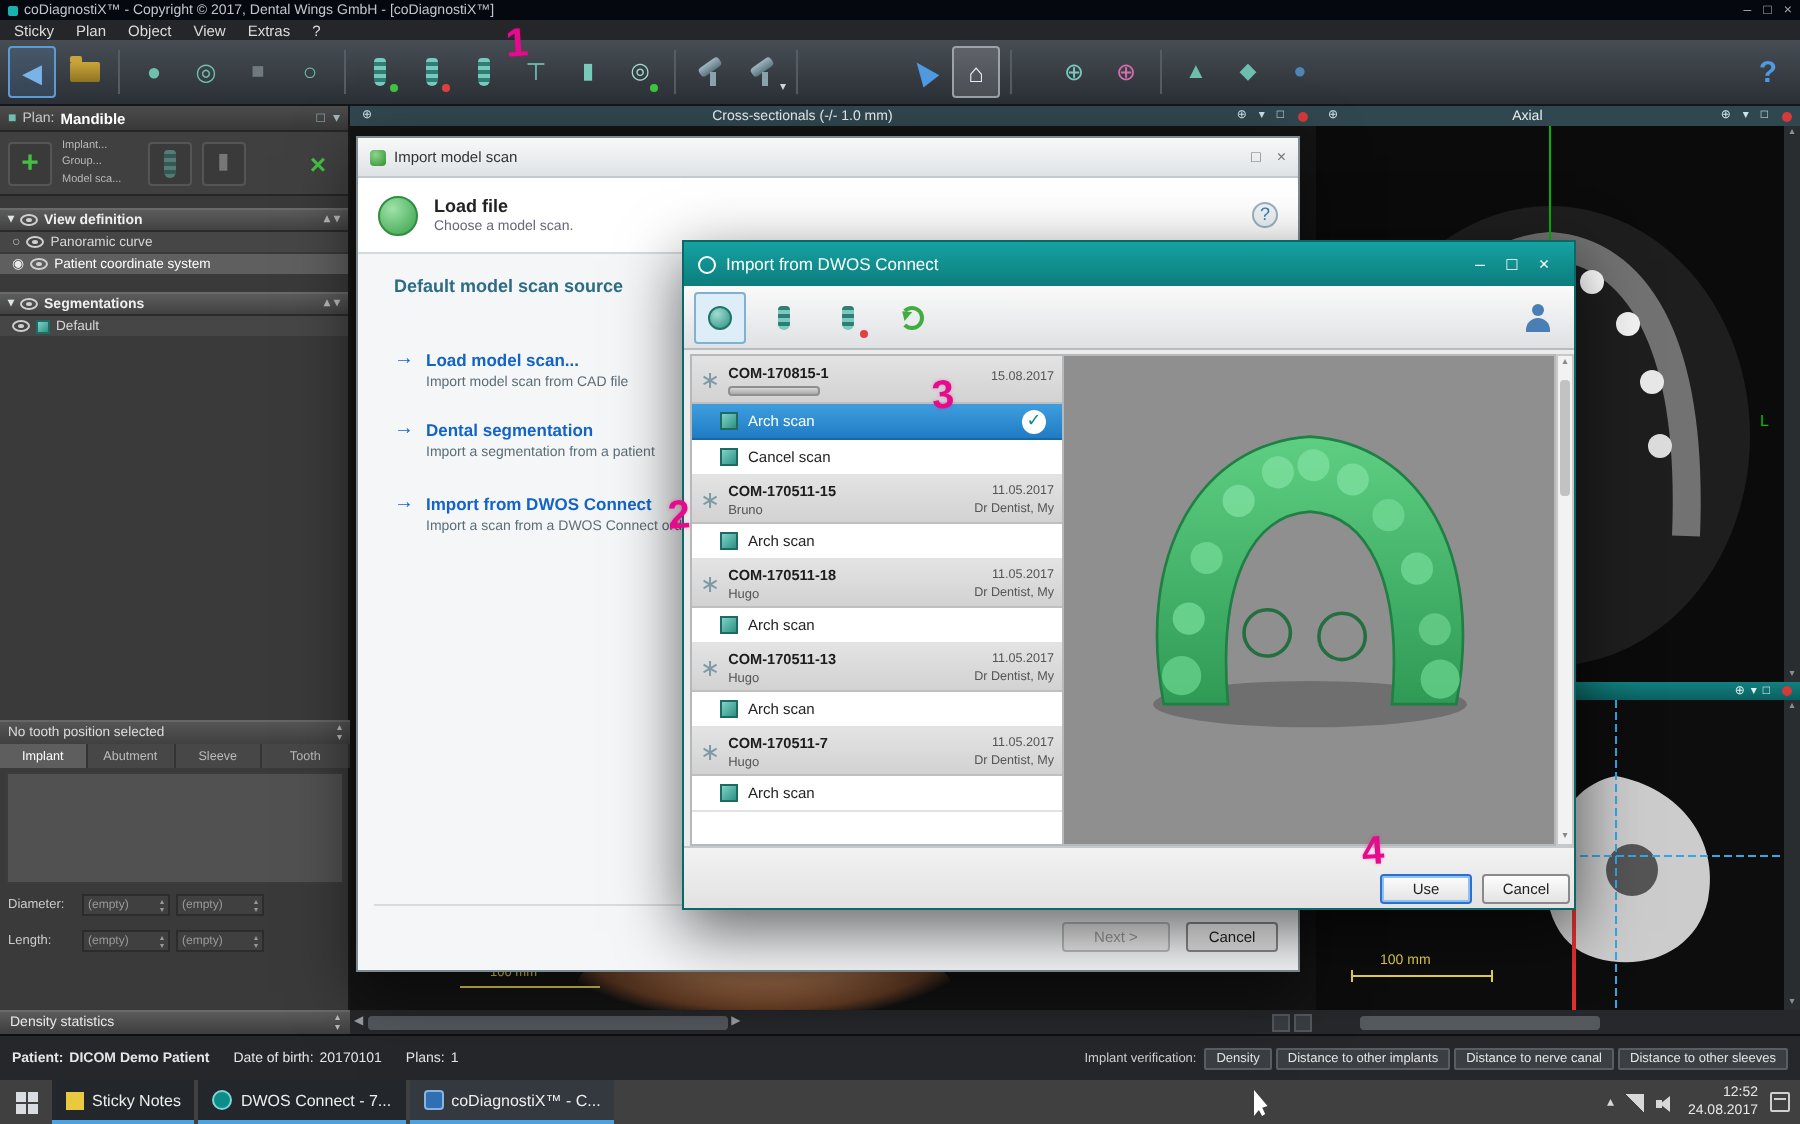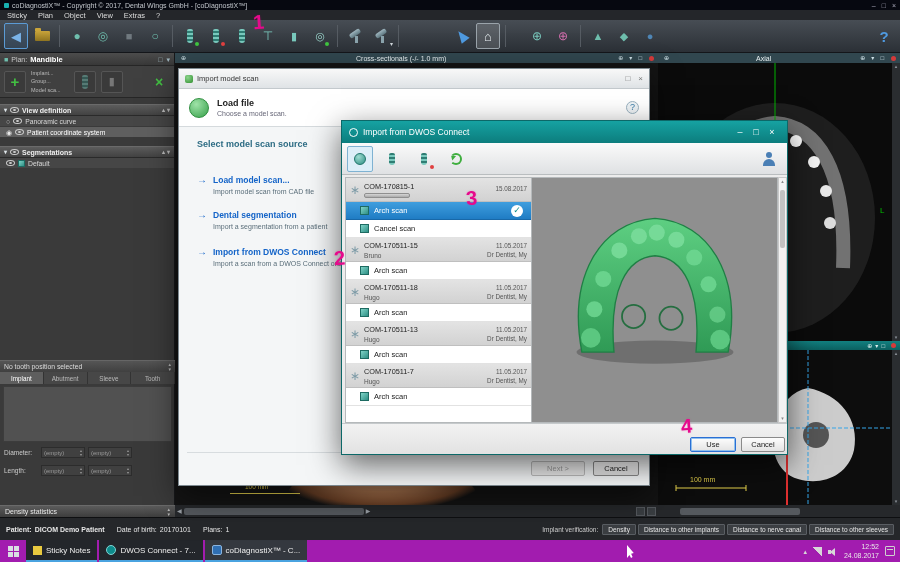--- a/index.html
+++ b/index.html
@@ -57,21 +57,21 @@
   .refresh{width:12px;height:12px;border:2px solid #3fae3f;border-radius:50%;border-left-color:transparent;position:relative}
   .refresh::after{content:"";position:absolute;left:-4px;top:-2px;border:3px solid transparent;border-right:4px solid #3fae3f;transform:rotate(40deg)}
   .user{position:relative;width:15px;height:14px}
   .user::before{content:"";position:absolute;left:4px;top:0;width:6px;height:6px;border-radius:50%;background:#4a7fb5}
   .user::after{content:"";position:absolute;left:1px;top:7px;width:12px;height:7px;border-radius:6px 6px 0 0;background:#4a7fb5}
   .drow{display:flex;align-items:center;position:relative}
   .drow.order{height:24px;background:linear-gradient(#e3e3e3,#d2d2d2);border-bottom:1px solid #bfbfbf;padding:0 4px;gap:4px}
   .drow.scan{height:18px;background:#fff;border-bottom:1px solid #e2e2e2;padding:0 4px 0 14px;gap:5px;font-size:7.5px;color:#222}
   .drow.scan.sel{background:linear-gradient(#3f9ede,#1f7cc4);color:#fff;border-bottom:1px solid #1868a8}
   .ocol{display:flex;flex-direction:column;justify-content:center;gap:2px}
-  .oid{font-size:7.3px;font-weight:normal;color:#1d1d1d}
+  .oid{font-size:7.3px;font-weight:bold;color:#1d1d1d}
   .osub{font-size:6.5px;color:#555}
   .ocolr{margin-left:auto;display:flex;flex-direction:column;align-items:flex-end;gap:2px;font-size:6.3px;color:#555}
   .oi{color:#7c9aa6;font-size:12px;flex:none}
   .sc-cube{width:9px;height:9px;background:linear-gradient(135deg,#7fd4c8,#2e8f84);border:1px solid #1d6b62;flex:none}
   .oprog{width:46px;height:5px;border-radius:2px;background:linear-gradient(#d6d6d6,#aaa);border:1px solid #8f8f8f}
   .chk{width:12px;height:12px;border-radius:50%;background:#fff;color:#0d8c8c;font-size:9px;display:flex;align-items:center;justify-content:center;margin-left:auto;margin-right:4px}
   .vseg{background:#3b3e42;border:1px solid #5a5e63;border-radius:1px;padding:1px 5px;font-size:6.5px;color:#e6e6e6;white-space:nowrap}
   .tbtn{display:flex;align-items:center;gap:4px;padding:0 7px;height:22px;font-size:8px;color:#eee;background:#23262b;border-bottom:2px solid #4aa3e0;margin-right:2px;white-space:nowrap}
   .tbtn.on{background:#34383f}
   .winlogo{display:grid;grid-template-columns:5px 5px;grid-gap:1px}
@@ -416,21 +416,21 @@
       <span style="width:20px;height:20px;border-radius:50%;background:radial-gradient(circle at 35% 30%,#9fe3a8,#37a04a);border:1px solid #2f8f3f;flex:none"></span>
       <span style="display:flex;flex-direction:column;gap:2px">
         <b style="font-size:9px;color:#222">Load file</b>
         <span style="font-size:7px;color:#667">Choose a model scan.</span>
       </span>
       <span class="helpdot" style="margin-left:auto">
           <i class="gi c-q"></i>
         </span>
     </div>
     <div style="padding:6px 18px">
-      <b style="font-size:9px;color:#2d6c84">Select model scan source</b>
+      <b style="font-size:9px;color:#2d6c84">Default model scan source</b>
       <div class="opt" style="margin-top:24px">
         <span class="lbl">
             <i class="gi c-arrow" style="font-size:10px"></i>
             <span>Load model scan...</span>
           </span>
         <div class="dsc">Import model scan from CAD file</div>
       </div>
       <div class="opt" style="margin-top:15px">
         <span class="lbl">
             <i class="gi c-arrow" style="font-size:10px"></i>
@@ -625,21 +625,21 @@
     </span>
     <span class="flex" style="margin-left:auto;gap:2px">
       <span style="font-size:6.5px;color:#cfcfcf;margin-right:2px">Implant verification:</span>
       <span class="vseg">Density</span>
       <span class="vseg">Distance to other implants</span>
       <span class="vseg">Distance to nerve canal</span>
       <span class="vseg">Distance to other sleeves</span>
     </span>
   </div>
 
-  <div class="abs flex" style="left:0;top:540px;width:900px;height:22px;background:#a21caf">
+  <div class="abs flex" style="left:0;top:540px;width:900px;height:22px;background:#404040">
     <span style="width:26px;height:22px;display:flex;align-items:center;justify-content:center">
       <span class="winlogo">
           <span></span>
           <span></span>
           <span></span>
           <span></span>
         </span>
     </span>
     <span class="tbtn">
       <span style="width:9px;height:9px;background:#e8c93f;flex:none"></span>

